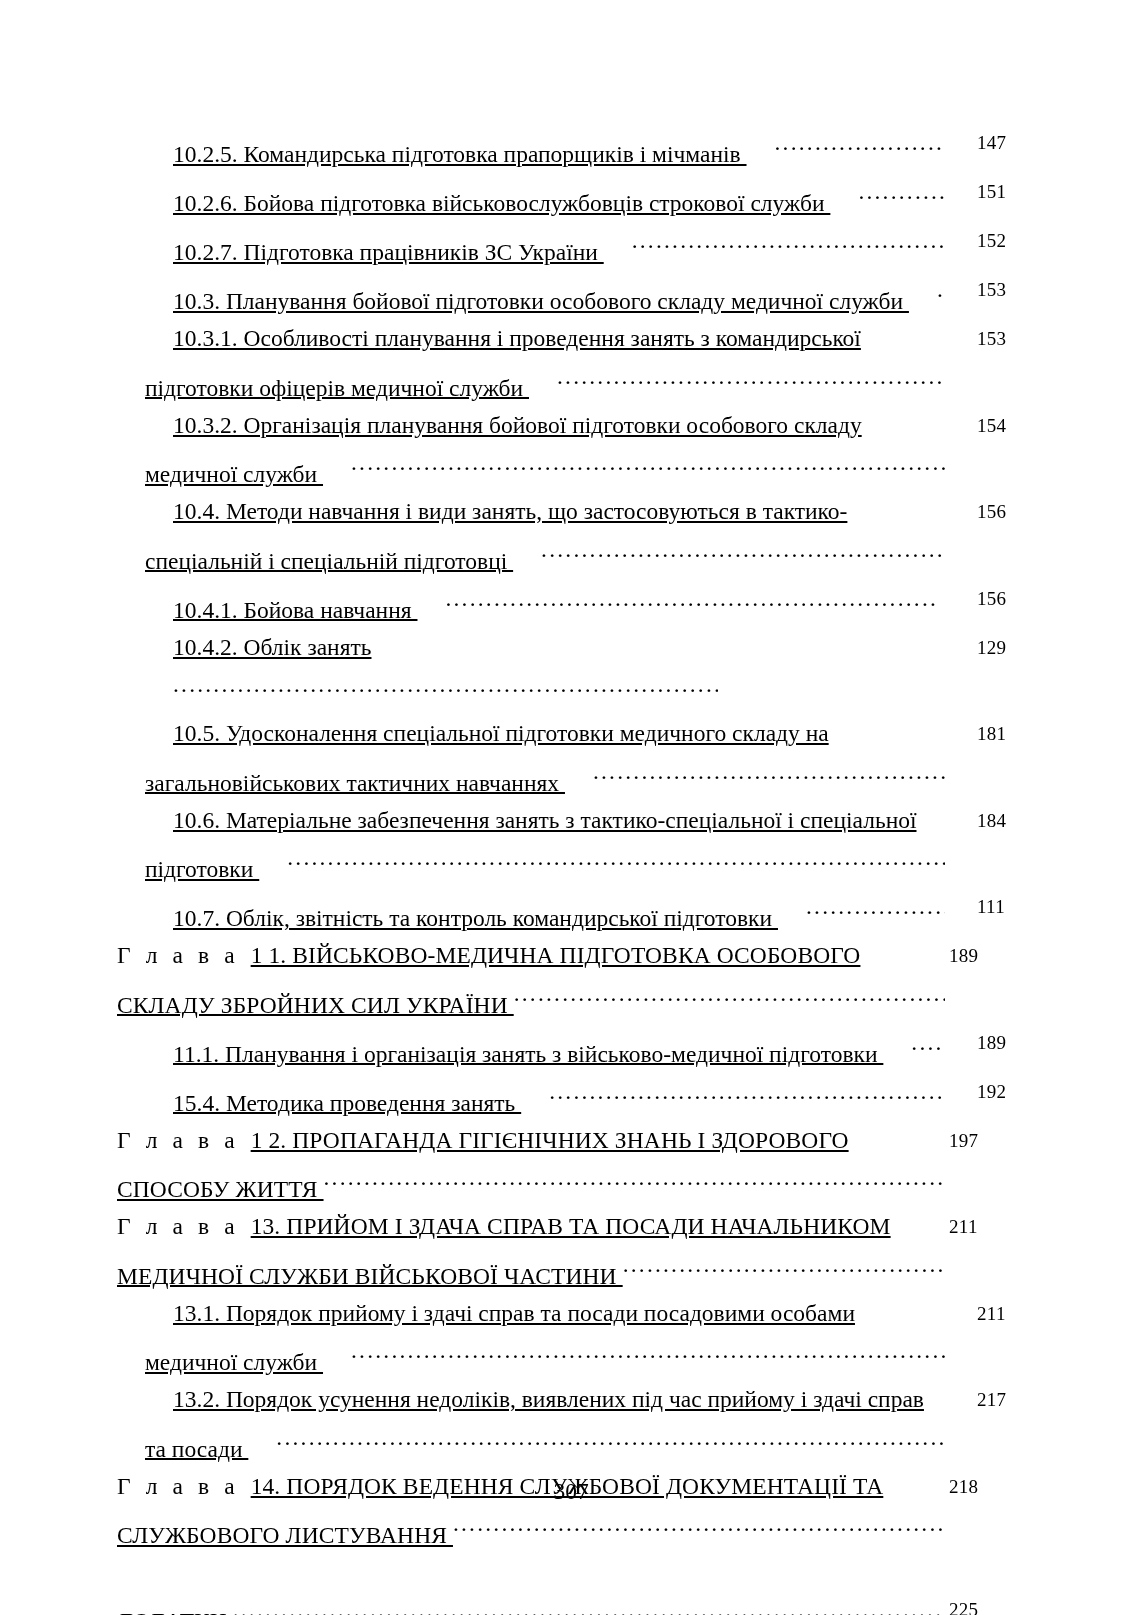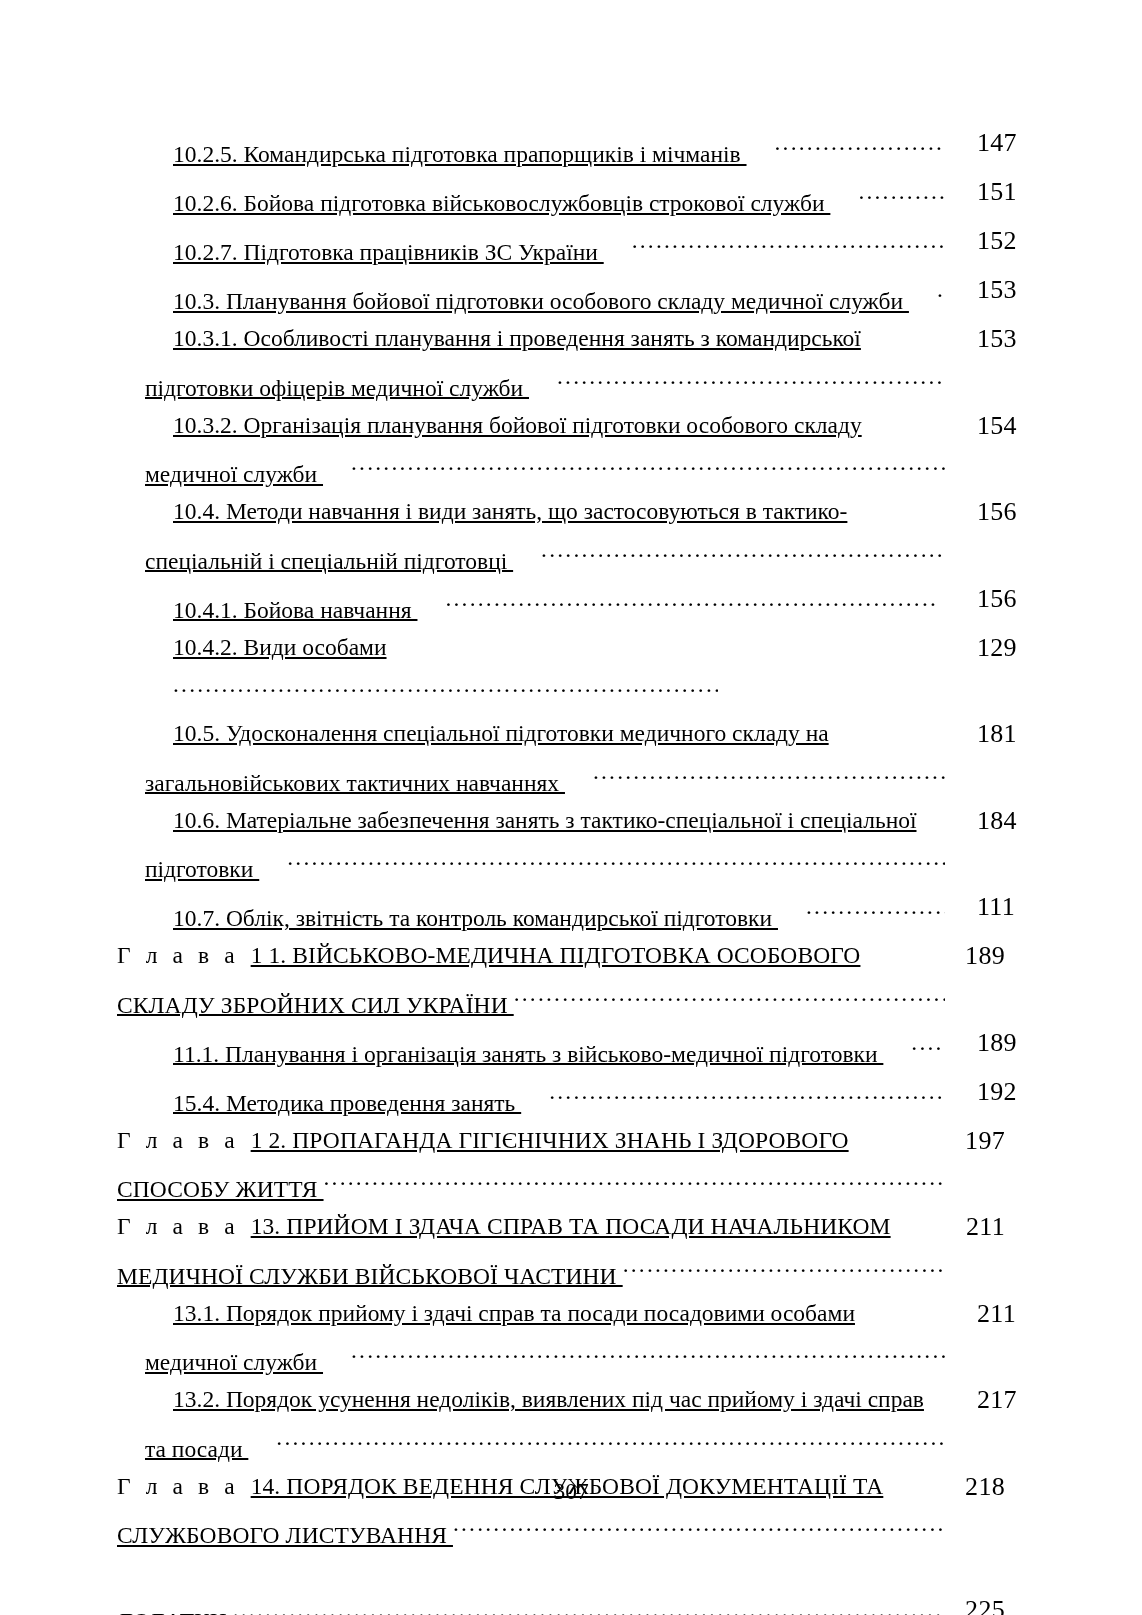--- a/index.html
+++ b/index.html
@@ -76,23 +76,22 @@
     overflow: hidden;
     white-space: nowrap;
     letter-spacing: 2.2px;
     font-size: 23.5px;
     vertical-align: baseline;
   }
 
   
   .t-page {
     float: right;
-    text-align: right;
     width: 56px;
-    font-size: 26px;
+    font-size: 19px;
     letter-spacing: 0.3px;
   }
 
   .gap-block {
     height: 37px;
   }
 
   #folio {
     position: absolute;
     left: 0;
@@ -109,21 +108,21 @@
 <div id="toc-page">
   <div id="toc-body">
       <div class="toc-entry "><span class="t-page">147</span><span class="t-title">10.2.5. Командирська підготовка прапорщиків і мічманів </span><span class="t-leader" style="width: 198.484px;">...................................................................................................................................................................................</span></div>
       <div class="toc-entry "><span class="t-page">151</span><span class="t-title">10.2.6. Бойова підготовка військовослужбовців строкової служби </span><span class="t-leader" style="width: 114.625px;">...................................................................................................................................................................................</span></div>
       <div class="toc-entry "><span class="t-page">152</span><span class="t-title">10.2.7. Підготовка працівників ЗС України </span><span class="t-leader" style="width: 341.297px;">...................................................................................................................................................................................</span></div>
       <div class="toc-entry "><span class="t-page">153</span><span class="t-title">10.3. Планування бойової підготовки особового складу медичної служби </span><span class="t-leader" style="width: 36.0781px;">...................................................................................................................................................................................</span></div>
       <div class="toc-entry "><span class="t-page">153</span><span class="t-title">10.3.1. Особливості планування і проведення занять з командирської підготовки офіцерів медичної служби </span><span class="t-leader" style="width: 416px;">...................................................................................................................................................................................</span></div>
       <div class="toc-entry "><span class="t-page">154</span><span class="t-title">10.3.2. Організація планування бойової підготовки особового складу медичної служби </span><span class="t-leader" style="width: 621.984px;">...................................................................................................................................................................................</span></div>
       <div class="toc-entry "><span class="t-page">156</span><span class="t-title">10.4. Методи навчання і види занять, що застосовуються в тактико-спеціальній і спеціальній підготовці </span><span class="t-leader" style="width: 431.891px;">...................................................................................................................................................................................</span></div>
       <div class="toc-entry "><span class="t-page">156</span><span class="t-title">10.4.1. Бойова навчання </span><span class="t-leader" style="width: 521.75px;">...................................................................................................................................................................................</span></div>
-      <div class="toc-entry "><span class="t-page">129</span><span class="t-title">10.4.2. Види особами </span><span class="t-leader" style="width: 572.875px;">...................................................................................................................................................................................</span></div>
+      <div class="toc-entry "><span class="t-page">129</span><span class="t-title">10.4.2. Облік занять </span><span class="t-leader" style="width: 572.875px;">...................................................................................................................................................................................</span></div>
       <div class="toc-entry "><span class="t-page">181</span><span class="t-title">10.5. Удосконалення спеціальної підготовки медичного складу на загальновійськових тактичних навчаннях </span><span class="t-leader" style="width: 380.031px;">...................................................................................................................................................................................</span></div>
       <div class="toc-entry "><span class="t-page">184</span><span class="t-title">10.6. Матеріальне забезпечення занять з тактико-спеціальної і спеціальної підготовки </span><span class="t-leader" style="width: 685.766px;">...................................................................................................................................................................................</span></div>
       <div class="toc-entry "><span class="t-page">111</span><span class="t-title">10.7. Облік, звітність та контроль командирської підготовки </span><span class="t-leader" style="width: 167.016px;">...................................................................................................................................................................................</span></div>
       <div class="toc-entry chapter"><span class="t-page">189</span><span class="t-chaplabel">Г л а в а </span><span class="t-title">1 1. ВІЙСЬКОВО-МЕДИЧНА ПІДГОТОВКА ОСОБОВОГО СКЛАДУ ЗБРОЙНИХ СИЛ УКРАЇНИ </span><span class="t-leader" style="width: 431.297px;">...................................................................................................................................................................................</span></div>
       <div class="toc-entry "><span class="t-page">189</span><span class="t-title">11.1. Планування і організація занять з військово-медичної підготовки </span><span class="t-leader" style="width: 61.6406px;">...................................................................................................................................................................................</span></div>
       <div class="toc-entry "><span class="t-page">192</span><span class="t-title">15.4. Методика проведення занять </span><span class="t-leader" style="width: 424.703px;">...................................................................................................................................................................................</span></div>
       <div class="toc-entry chapter"><span class="t-page">197</span><span class="t-chaplabel">Г л а в а </span><span class="t-title">1 2. ПРОПАГАНДА ГІГІЄНІЧНИХ ЗНАНЬ І ЗДОРОВОГО СПОСОБУ ЖИТТЯ </span><span class="t-leader" style="width: 621.469px;">...................................................................................................................................................................................</span></div>
       <div class="toc-entry chapter"><span class="t-page">211</span><span class="t-chaplabel">Г л а в а </span><span class="t-title">13. ПРИЙОМ І ЗДАЧА СПРАВ ТА ПОСАДИ НАЧАЛЬНИКОМ МЕДИЧНОЇ СЛУЖБИ ВІЙСЬКОВОЇ ЧАСТИНИ </span><span class="t-leader" style="width: 322.328px;">...................................................................................................................................................................................</span></div>
       <div class="toc-entry "><span class="t-page">211</span><span class="t-title">13.1. Порядок прийому і здачі справ та посади посадовими особами медичної служби </span><span class="t-leader" style="width: 621.984px;">...................................................................................................................................................................................</span></div>
       <div class="toc-entry "><span class="t-page">217</span><span class="t-title">13.2. Порядок усунення недоліків, виявлених під час прийому і здачі справ та посади </span><span class="t-leader" style="width: 696.656px;">...................................................................................................................................................................................</span></div>

